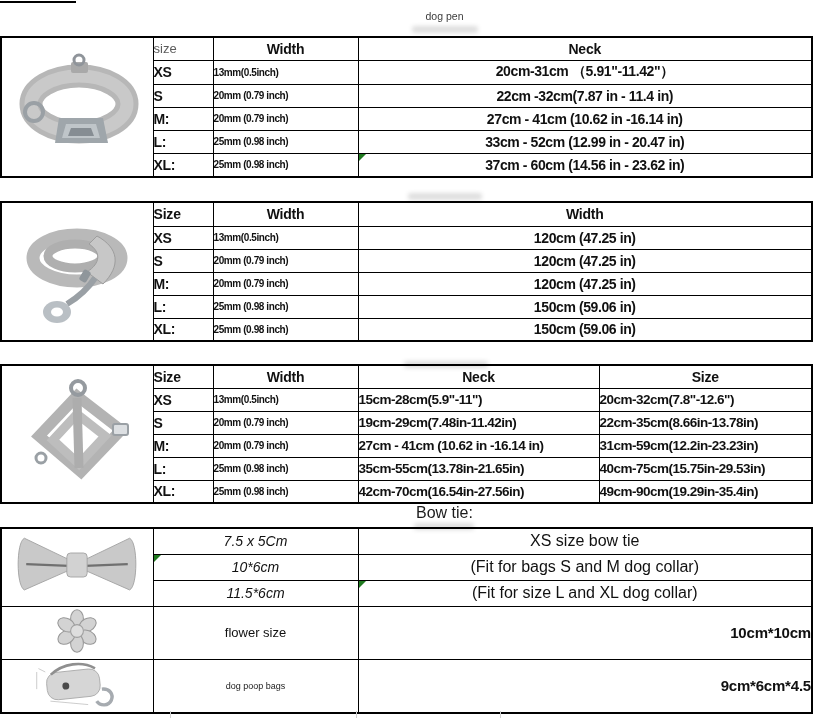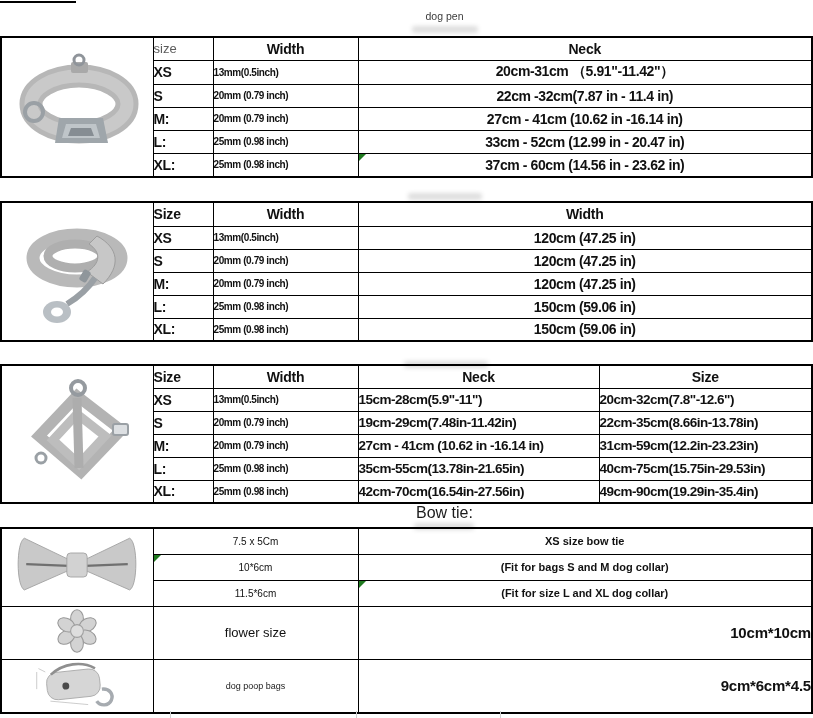--- a/index.html
+++ b/index.html
@@ -15,22 +15,22 @@
           border:2px solid #000;}
   table.t td,table.t th{border:1px solid #000;padding:0;vertical-align:middle;overflow:hidden;
           font-family:"Liberation Sans",sans-serif;}
   .hcell{font-size:14px;font-weight:700;text-align:center;letter-spacing:-.2px;}
   .hsize{font-size:14px;font-weight:700;text-align:left;padding-left:5px;letter-spacing:-.2px;}
   .hsize-muted{font-size:13px;font-weight:400;color:#5d5d5d;text-align:left;padding-left:5px;}
   .c-size{font-size:14px;font-weight:700;text-align:left;padding-left:5px;letter-spacing:-.3px;}
   .c-width{font-size:10px;font-weight:700;text-align:left;padding-left:6px;letter-spacing:-.4px;}
   .c-mid{font-size:14px;font-weight:700;text-align:center;letter-spacing:-.4px;}
   .c-left{font-size:13.5px;font-weight:700;text-align:left;padding-left:4px;letter-spacing:-.5px;}
-  .b-size{font-size:10px;font-weight:400;text-align:center;}
-  .b-desc{font-size:11px;font-weight:700;text-align:center;}
+  .b-size{font-size:14px;font-weight:400;text-align:center;font-style:italic;}
+  .b-desc{font-size:16px;font-weight:400;text-align:center;}
   .b-flower{font-size:13px;font-weight:400;text-align:center;}
   .b-poop{font-size:9px;font-weight:400;text-align:center;color:#222;}
   .b-dim{font-size:15px;font-weight:700;text-align:right;letter-spacing:-.2px;}
   .imgcell{background:#fff;text-align:center;vertical-align:middle;}
   .rel{position:relative;}
   .gi{position:absolute;top:0;left:0;width:0;height:0;
       border-top:7px solid #1f7a1f;border-right:7px solid transparent;}
   
   .topline{position:absolute;top:1px;left:0;width:76px;height:2px;background:#000;}
   .greenbar{position:absolute;left:0;top:313px;width:7px;height:25px;background:#43a047;}

